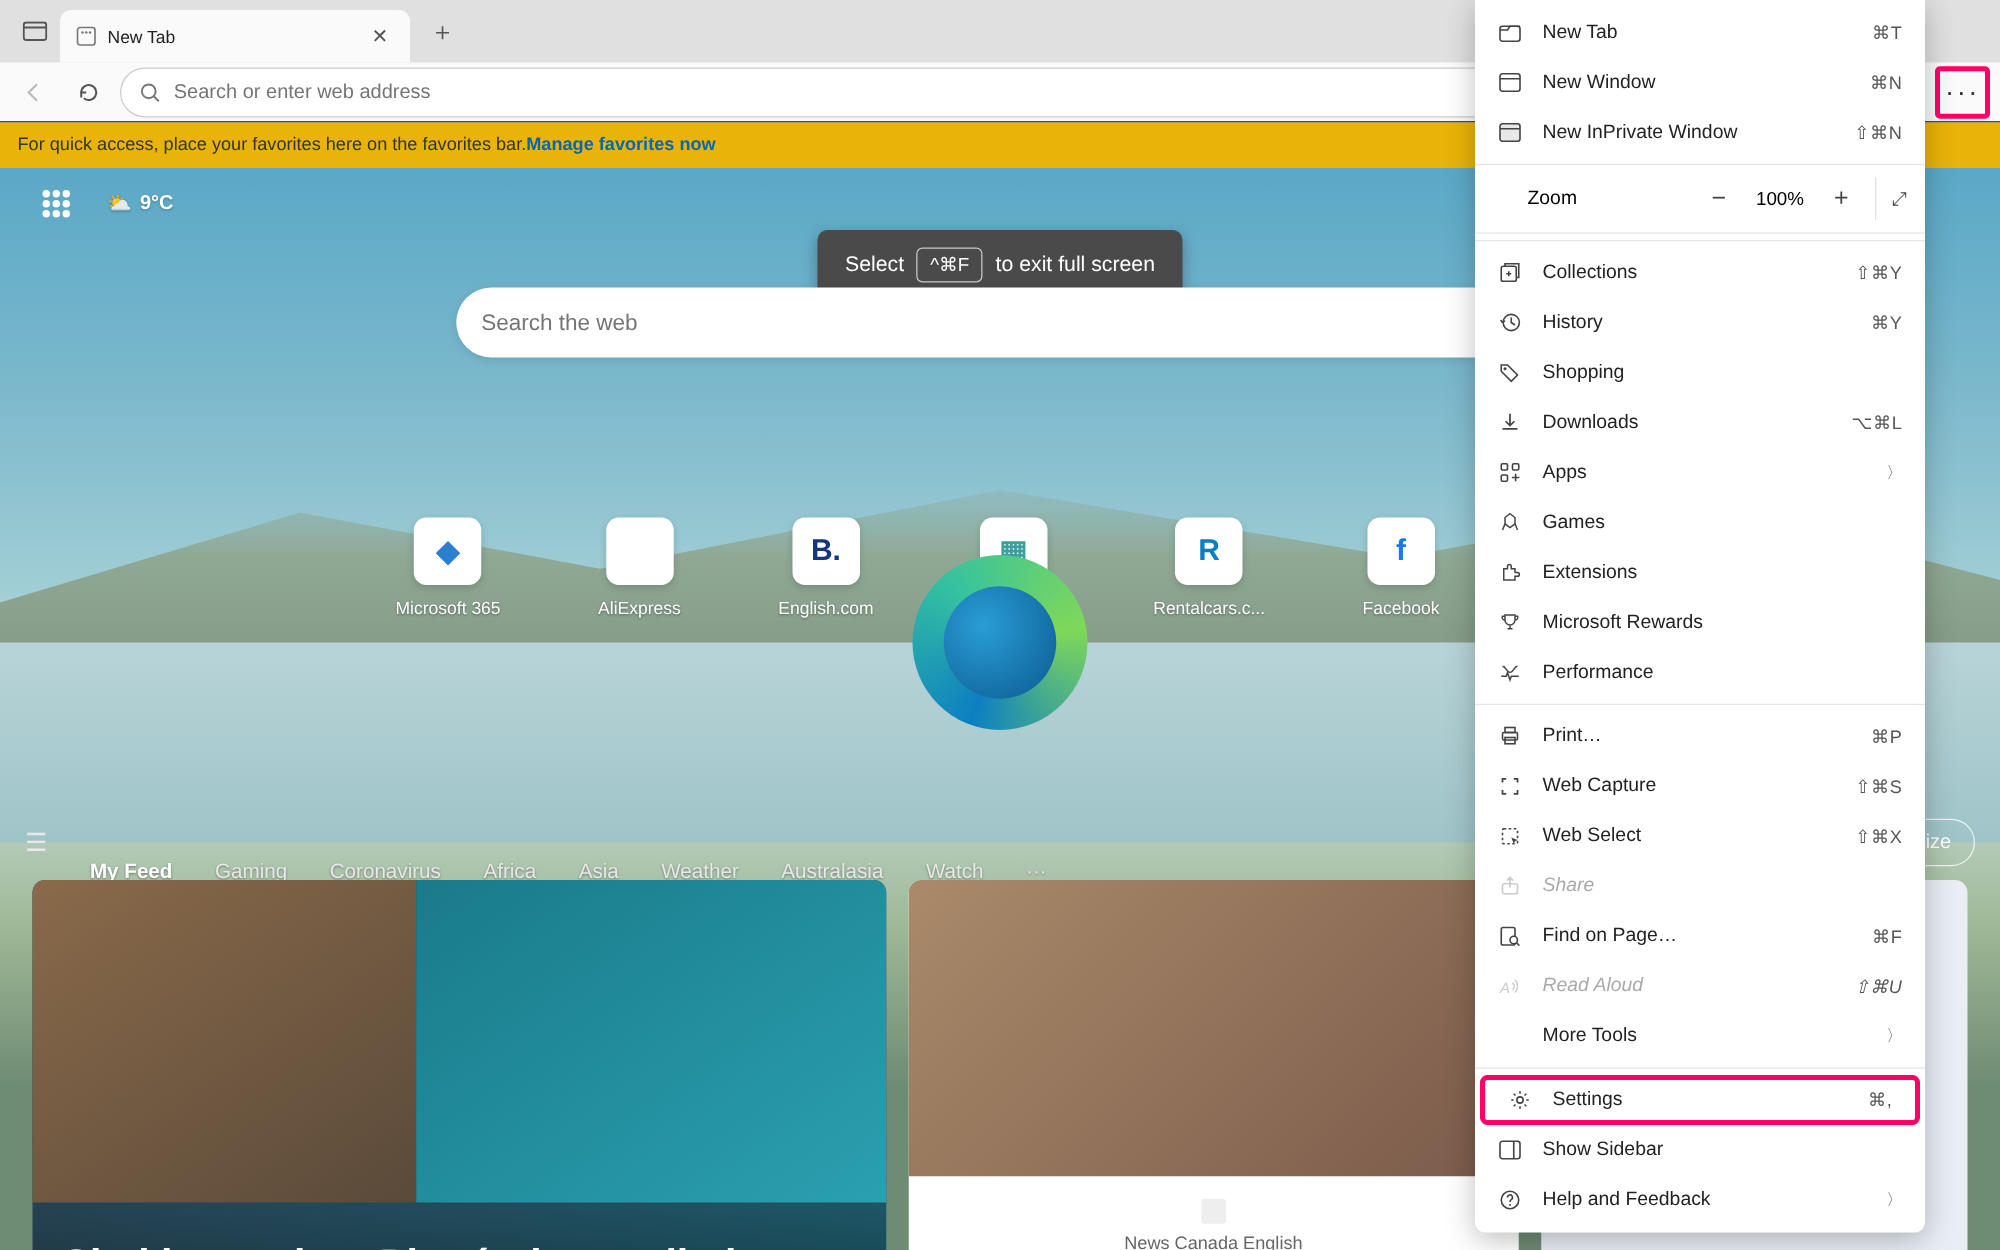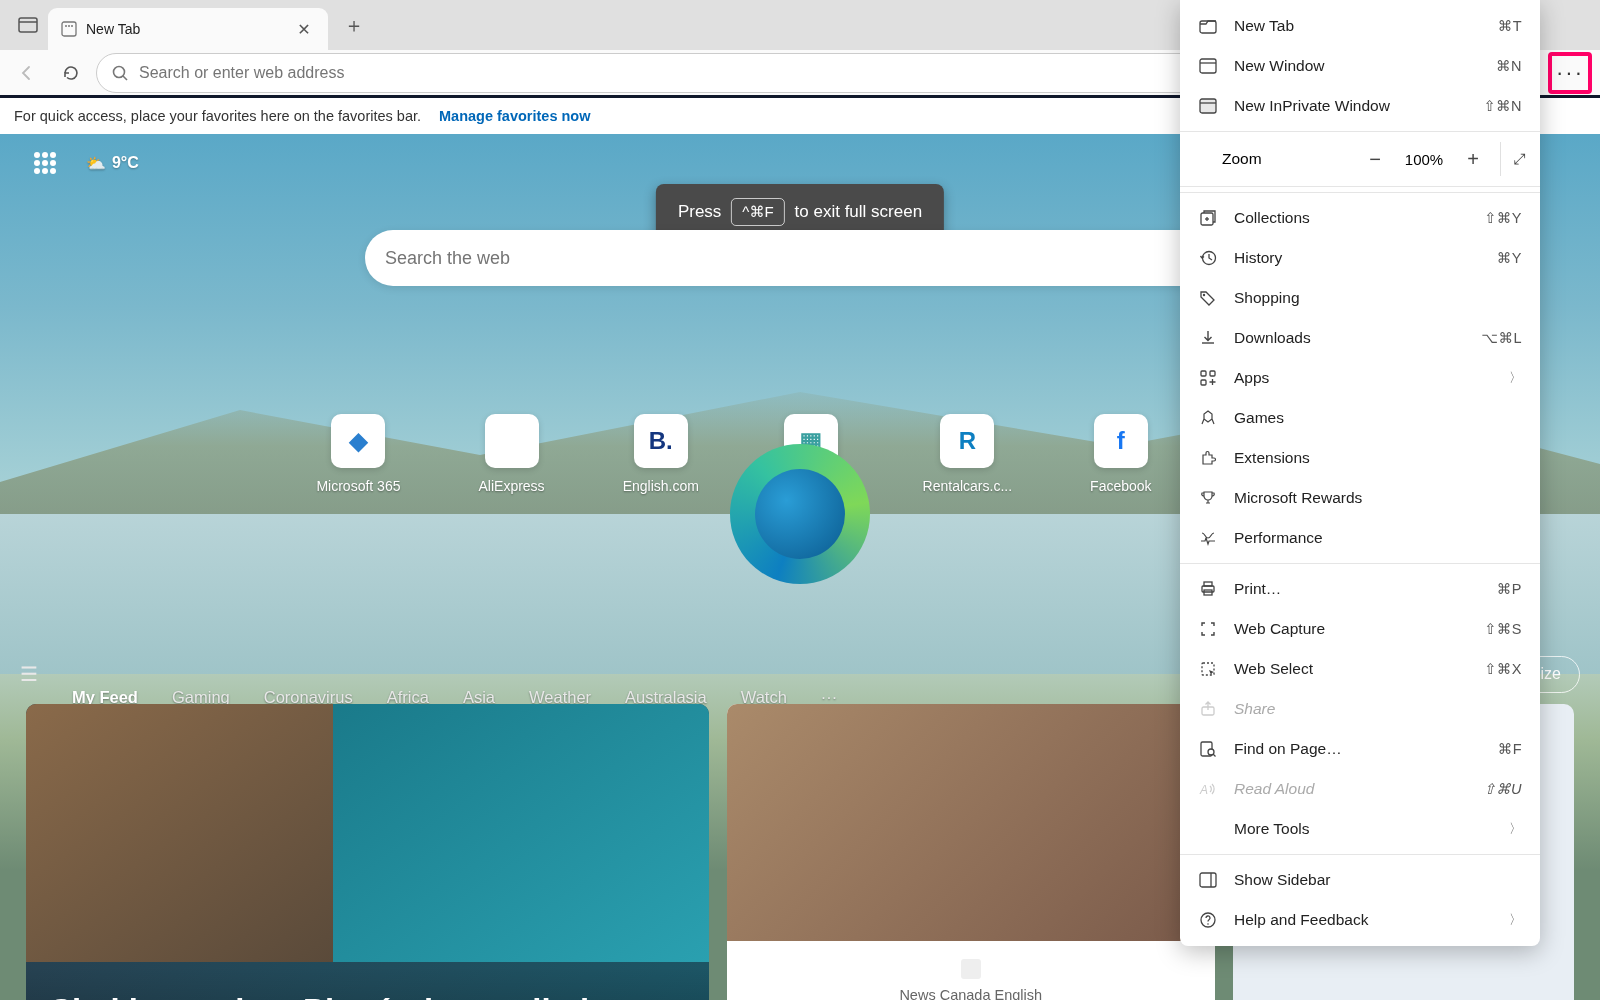--- a/index.html
+++ b/index.html
@@ -6,28 +6,28 @@
 body { width: 1600px; height: 1000px; overflow: hidden; background: #e8e8e8; position: relative; }
 
 .titlebar { height: 50px; background: #e0e0e0; display: flex; align-items: center; padding: 0 8px; }
 .tab-overview { width: 40px; height: 36px; display: flex; align-items: center; justify-content: center; border-radius: 4px; }
 .tab { background: #fafafa; height: 42px; width: 280px; border-radius: 9px 9px 0 0; display: flex; align-items: center; padding: 0 12px; margin-top: 8px; gap: 8px; }
 .tab-icon { width: 18px; height: 18px; }
 .tab-title { flex: 1; font-size: 14px; color: #222; }
 .tab-close { width: 24px; height: 24px; display: flex; align-items: center; justify-content: center; font-size: 16px; color: #555; border-radius: 3px; }
 .new-tab-btn { width: 36px; height: 36px; display: flex; align-items: center; justify-content: center; font-size: 20px; color: #555; margin-left: 8px; }
 
-.toolbar { height: 48px; background: #fafafa; display: flex; align-items: center; padding: 0 8px; gap: 6px; border-bottom: 3px solid #0f172a; }
+.toolbar { height: 48px; background: #fafafa; display: flex; align-items: center; padding: 0 8px; gap: 6px; border-bottom: 1px solid #0f172a; }
 .nav-btn { width: 38px; height: 38px; display: flex; align-items: center; justify-content: center; border-radius: 4px; color: #555; }
 .nav-btn.disabled { color: #bbb; }
 .addr-bar { flex: 1; height: 40px; background: #fff; border: 1px solid #ccc; border-radius: 20px; display: flex; align-items: center; padding: 0 14px; gap: 10px; }
 .addr-bar input { flex: 1; border: none; outline: none; font-size: 16px; color: #666; background: transparent; }
 .more-btn { width: 44px; height: 42px; display: flex; align-items: center; justify-content: center; border-radius: 4px; border: 4px solid #ff0066; font-size: 22px; letter-spacing: 2px; color: #333; margin-left: 6px; }
 
-.favbar { height: 36px; background: #ffffff; display: flex; align-items: center; padding: 0 14px; font-size: 14.5px; color: #333; gap: 18px; }
+.favbar { height: 36px; background: #eab308; display: flex; align-items: center; padding: 0 14px; font-size: 14.5px; color: #333; gap: 0; }
 .favbar a { color: #0067b8; text-decoration: none; font-weight: 600; }
 
 .content { position: relative; height: 866px; background: linear-gradient(180deg,#5aa8c7 0%,#7bb8cc 20%,#a3cfd5 40%,#c5dcd8 55%,#9fb896 70%,#6e8b74 85%); overflow: hidden; }
 .mountains { position: absolute; top: 240px; left: 0; right: 0; height: 180px; background: linear-gradient(180deg, transparent 0%, #8a9a7a 40%, #6a7a5e 100%); clip-path: polygon(0 60%, 15% 20%, 30% 45%, 50% 10%, 70% 40%, 85% 15%, 100% 50%, 100% 100%, 0 100%); opacity: .7; }
 .water { position: absolute; top: 380px; left: 0; right: 0; height: 160px; background: linear-gradient(180deg,#b8d4d8,#9fc4c8); }
 
 .topbar-ntp { position: absolute; top: 18px; left: 34px; display: flex; align-items: center; gap: 30px; color: #fff; }
 .apps-grid { width: 22px; height: 22px; display: grid; grid-template-columns: repeat(3,1fr); gap: 2px; }
 .apps-grid span { background: #fff; border-radius: 50%; }
 .weather { display: flex; align-items: center; gap: 6px; font-size: 16px; font-weight: 600; text-shadow: 0 1px 2px rgba(0,0,0,.3); }
@@ -159,21 +159,21 @@
         <span></span>
         <span></span>
       </div>
     <div class="weather">
       <span>⛅</span>
       <span>9°C</span>
     </div>
   </div>
 
   <div class="fs-hint">
-    <span>Press</span>
+    <span>Select</span>
     <span class="kbd">^⌘F</span>
     <span>to exit full screen</span>
   </div>
 
   <div class="search-web">
     <input placeholder="Search the web" style="">
     <span class="voice-icon">🎤</span>
   </div>
 
   <div class="tiles" id="tiles">
@@ -440,20 +440,30 @@
       <span class="label">Read Aloud</span>
       <span class="shortcut">⇧⌘U</span>
       </div>
     <div class="mi">
       <span class="micon"></span>
       <span class="label">More Tools</span>
 
       <span class="chev">〉</span>
     </div>
     <div class="sep"></div>
+    <div class="mi hl">
+      <span class="micon">
+        <svg width="18" height="18" viewBox="0 0 18 18">
+          <circle cx="9" cy="9" r="2.5" fill="none" stroke="currentColor" stroke-width="1.3"></circle>
+          <path d="M9 2 v2 M9 14 v2 M2 9 h2 M14 9 h2 M4 4 l1.4 1.4 M12.6 12.6 L14 14 M14 4 l-1.4 1.4 M5.4 12.6 L4 14" stroke="currentColor" stroke-width="1.3"></path>
+        </svg>
+      </span>
+      <span class="label">Settings</span>
+      <span class="shortcut">⌘,</span>
+      </div>
     <div class="mi">
       <span class="micon">
         <svg width="18" height="16" viewBox="0 0 18 16">
           <rect x="1" y="1" width="16" height="14" rx="2" fill="none" stroke="currentColor" stroke-width="1.3"></rect>
           <line x1="12" y1="1" x2="12" y2="15" stroke="currentColor" stroke-width="1.3"></line>
         </svg>
       </span>
       <span class="label">Show Sidebar</span>
 
       </div>

